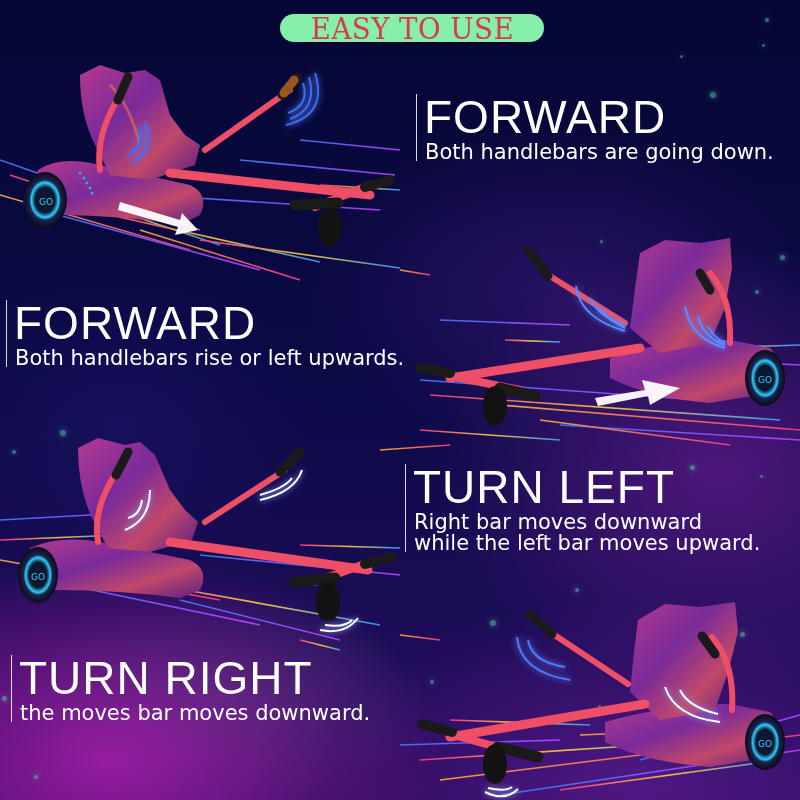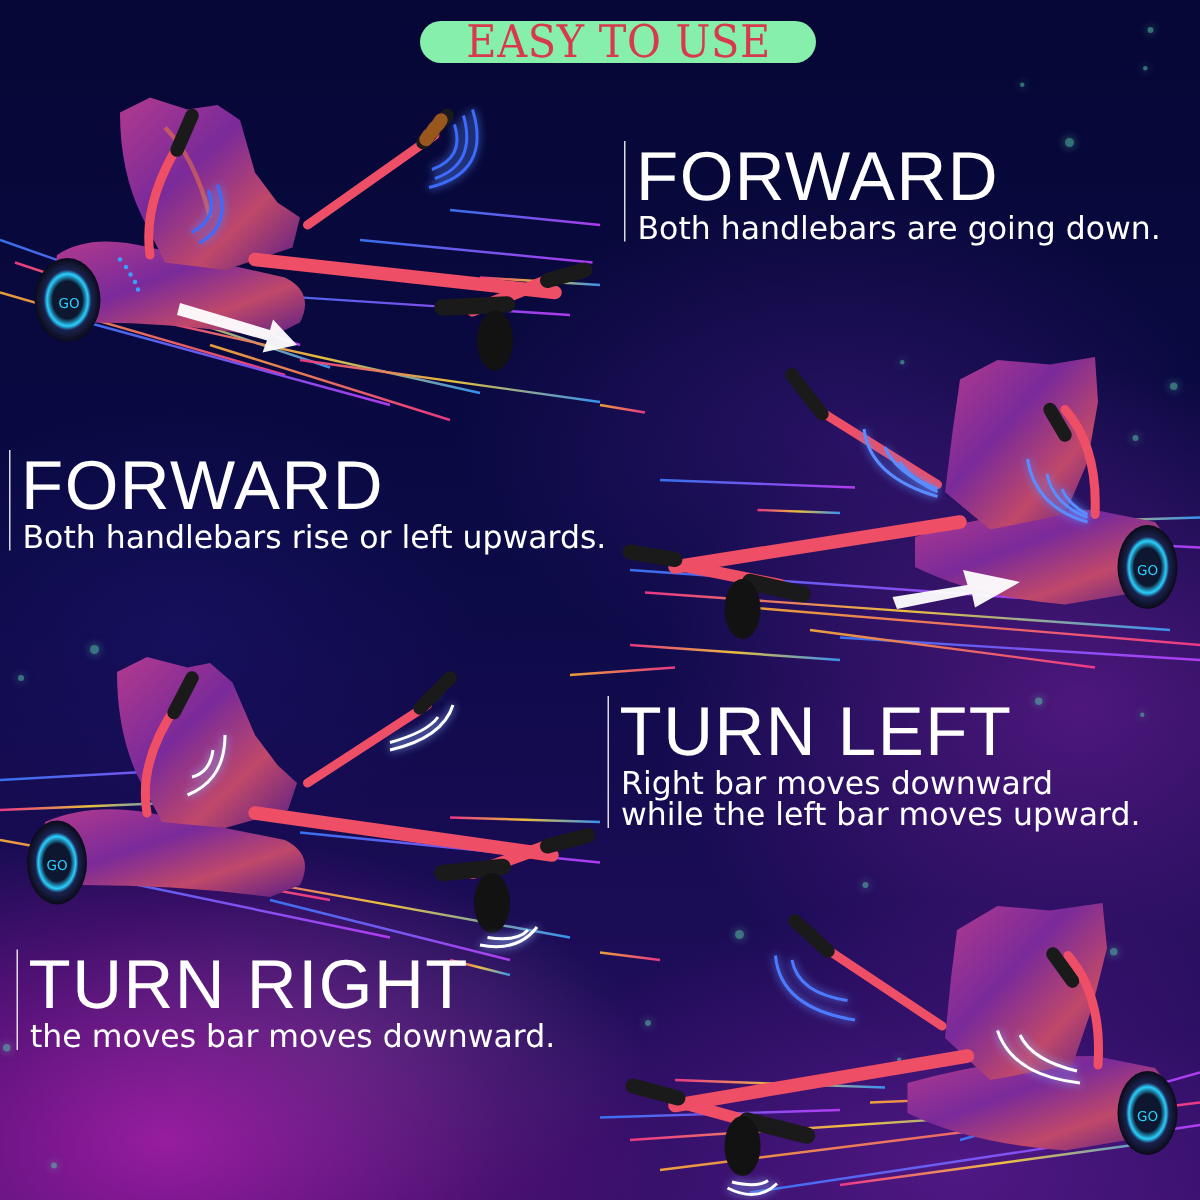--- a/index.html
+++ b/index.html
@@ -50,21 +50,21 @@
       font-weight: 400; font-size: 46px; line-height: 50px;
       margin-left: 8px; letter-spacing: 1px; white-space: nowrap;
     }
     .block .desc {
       font-family: "DejaVu Sans", sans-serif;
       font-size: 21px; line-height: 21px; margin-left: 9px; white-space: nowrap;
     }
     #blk-forward  { left: 416px; top: 92px; }
     #blk-backward { left: 6px;  top: 298px; }
     #blk-left     { left: 405px; top: 462px; }
-    #blk-right    { left: 11px; top: 631px; }
+    #blk-right    { left: 11px; top: 653px; }
 
     
     .lines { position: absolute; inset: 0; pointer-events: none; }
 
     
     .kart { position: absolute; }
     .kart svg { width: 100%; height: 100%; overflow: visible; }
     #kart-forward  { left: 20px;  top: 55px;  width: 380px; height: 210px; }
     #kart-backward { left: 410px; top: 228px; width: 380px; height: 210px; }
     #kart-left     { left: 20px;  top: 430px; width: 380px; height: 210px; }

